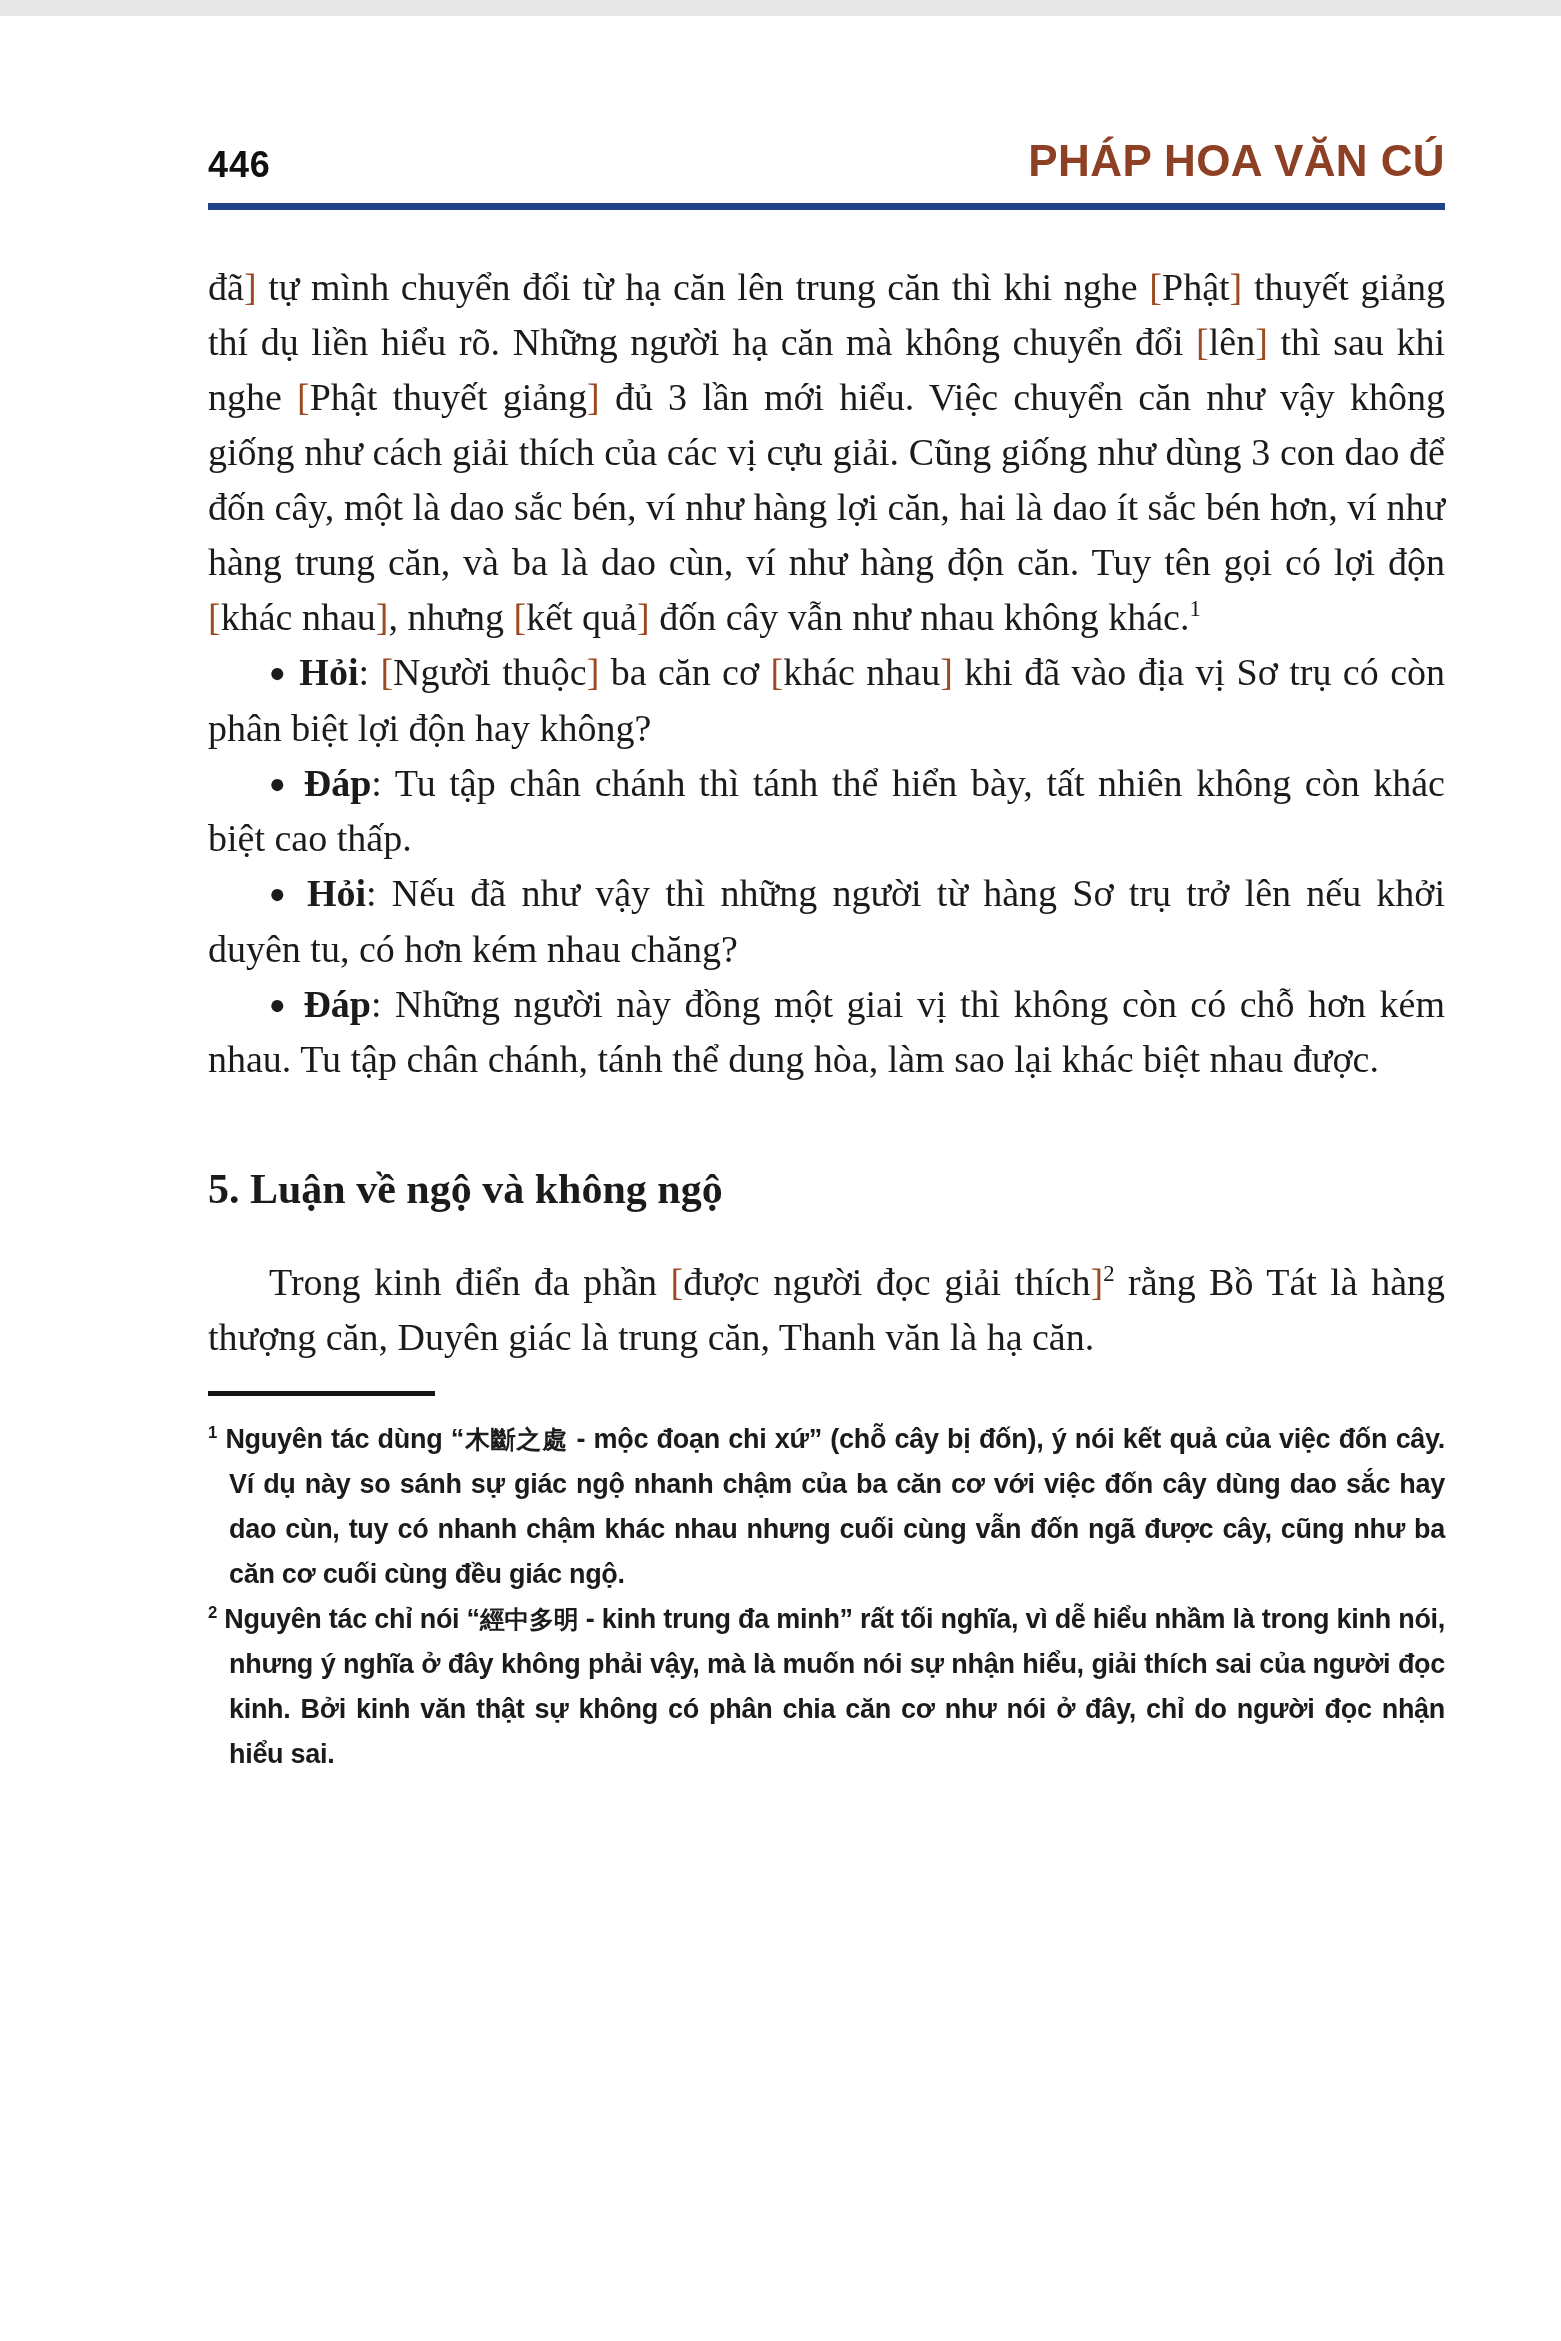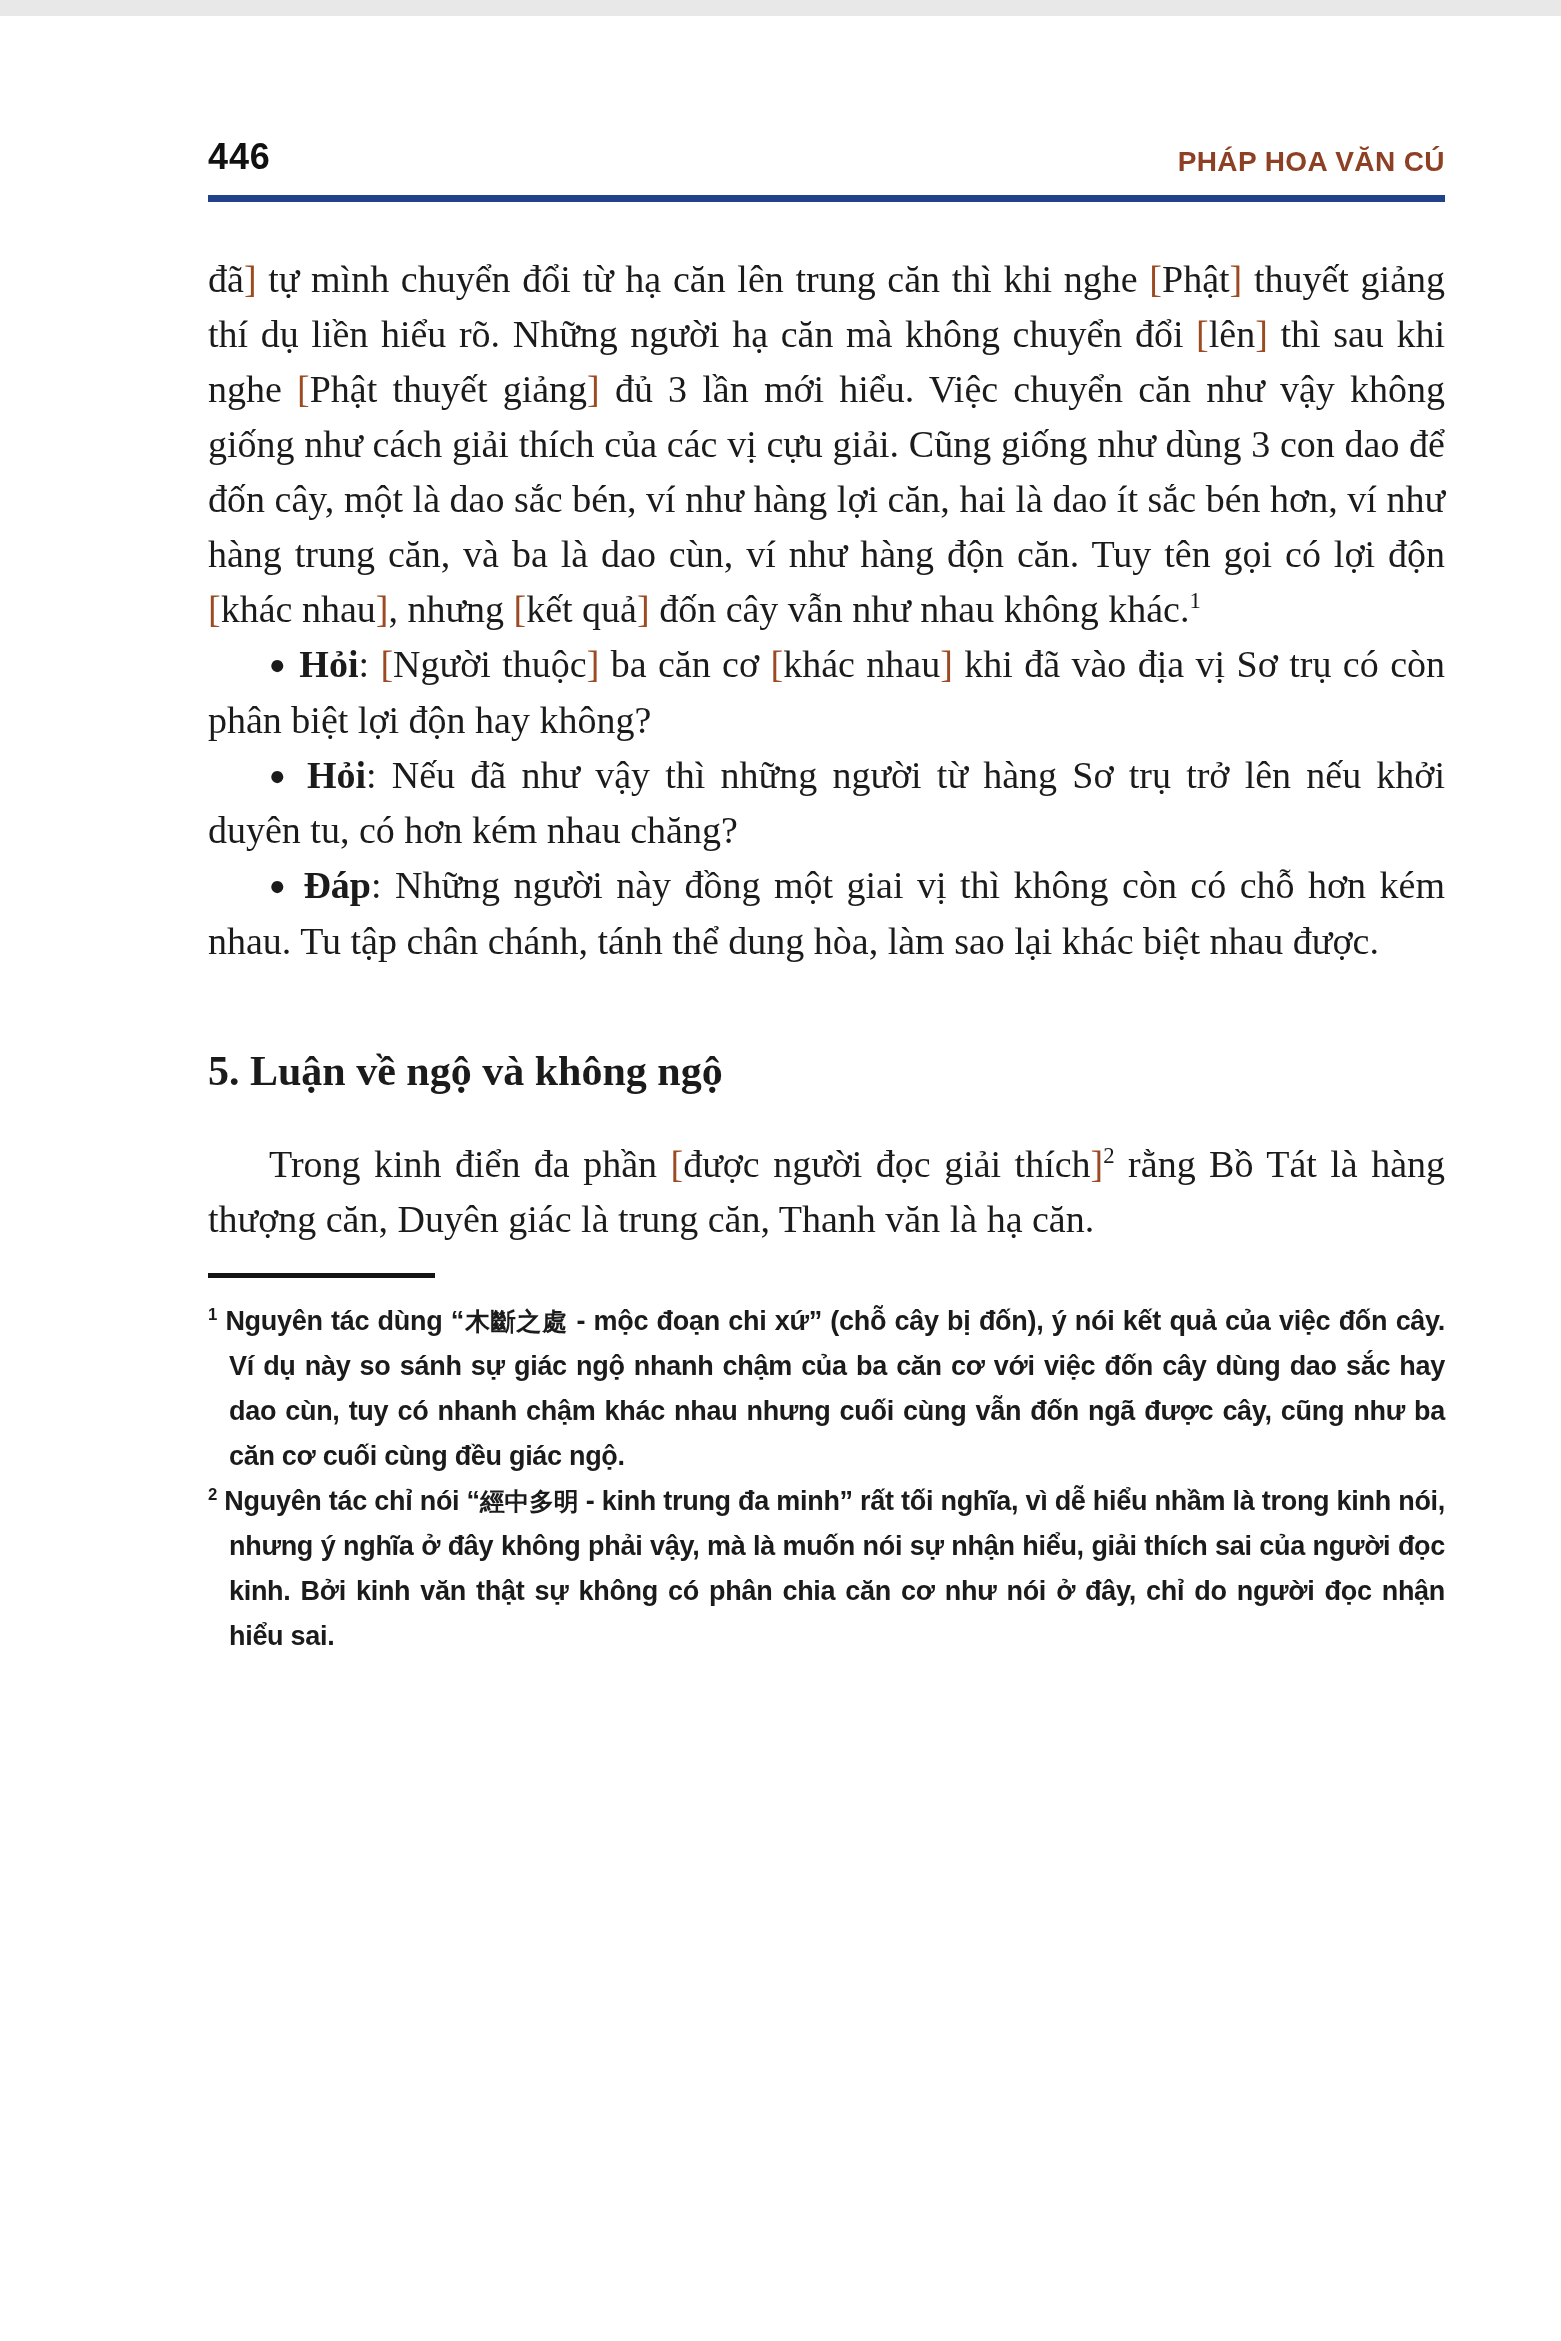--- a/index.html
+++ b/index.html
@@ -14,21 +14,21 @@
     color:var(--text,#1b1b1b);
     overflow:hidden;
   }
   
   .header{
     display:flex;justify-content:space-between;align-items:flex-end;
     font-family:"Liberation Sans", sans-serif;
     font-weight:bold;
   }
   .page-number{font-size:36px;letter-spacing:0.9px;color:#111;}
-  .running-title{font-size:28px;letter-spacing:0.4px;color:var(--title,#8e4024);}
+  .running-title{font-size:44px;letter-spacing:0.4px;color:var(--title,#8e4024);}
   .header-rule{height:7px;background:var(--rule,#1f4288);margin-top:17.3px;}
   
   .body-text{
     margin-top:50px;
     font-size:38px;line-height:55px;
     text-align:justify;
   }
   .body-text p{margin:0;}
   .body-text p.indent{text-indent:61px;}
   .orange{color:var(--accent,#9c4a21);}
@@ -63,20 +63,21 @@
 
   <div class="header">
     <span class="page-number">446</span>
     <span class="running-title">PHÁP HOA VĂN CÚ</span>
   </div>
   <div class="header-rule"></div>
 
   <div class="body-text" id="body-text">
       <p class="noindent"><span>đã</span><span class="orange">]</span><span> tự mình chuyển đổi từ hạ căn lên trung căn thì khi nghe </span><span class="orange">[</span><span>Phật</span><span class="orange">]</span><span> thuyết giảng thí dụ liền hiểu rõ. Những người hạ căn mà không chuyển đổi </span><span class="orange">[</span><span>lên</span><span class="orange">]</span><span> thì sau khi nghe </span><span class="orange">[</span><span>Phật thuyết giảng</span><span class="orange">]</span><span> đủ 3 lần mới hiểu. Việc chuyển căn như vậy không giống như cách giải thích của các vị cựu giải. Cũng giống như dùng 3 con dao để đốn cây, một là dao sắc bén, ví như hàng lợi căn, hai là dao ít sắc bén hơn, ví như hàng trung căn, và ba là dao cùn, ví như hàng độn căn. Tuy tên gọi có lợi độn </span><span class="orange">[</span><span>khác nhau</span><span class="orange">]</span><span>, nhưng </span><span class="orange">[</span><span>kết quả</span><span class="orange">]</span><span> đốn cây vẫn như nhau không khác.</span><sup>1</sup></p>
       <p class="indent"><span class="bullet">●</span><span> </span><span class="b">Hỏi</span><span>: </span><span class="orange">[</span><span>Người thuộc</span><span class="orange">]</span><span> ba căn cơ </span><span class="orange">[</span><span>khác nhau</span><span class="orange">]</span><span> khi đã vào địa vị Sơ trụ có còn phân biệt lợi độn hay không?</span></p>
+      <p class="indent"><span class="bullet">●</span><span> </span><span class="b">Đáp</span><span>: Tu tập chân chánh thì tánh thể hiển bày, tất nhiên không còn khác biệt cao thấp.</span></p>
       <p class="indent"><span class="bullet">●</span><span> </span><span class="b">Hỏi</span><span>: Nếu đã như vậy thì những người từ hàng Sơ trụ trở lên nếu khởi duyên tu, có hơn kém nhau chăng?</span></p>
       <p class="indent"><span class="bullet">●</span><span> </span><span class="b">Đáp</span><span>: Những người này đồng một giai vị thì không còn có chỗ hơn kém nhau. Tu tập chân chánh, tánh thể dung hòa, làm sao lại khác biệt nhau được.</span></p>
       <h2 class="section-heading">5. Luận về ngộ và không ngộ</h2>
       <p class="indent"><span>Trong kinh điển đa phần </span><span class="orange">[</span><span>được người đọc giải thích</span><span class="orange">]</span><sup>2</sup><span> rằng Bồ Tát là hàng thượng căn, Duyên giác là trung căn, Thanh văn là hạ căn.</span></p>
     </div>
 
   <div class="footnote-separator"></div>
   <div class="footnotes" id="footnotes">
       <p class="fn"><sup>1</sup> <span>Nguyên tác dùng “</span><span class="cjk">木斷之處</span><span> - mộc đoạn chi xứ” (chỗ cây bị đốn), ý nói kết quả của việc đốn cây. Ví dụ này so sánh sự giác ngộ nhanh chậm của ba căn cơ với việc đốn cây dùng dao sắc hay dao cùn, tuy có nhanh chậm khác nhau nhưng cuối cùng vẫn đốn ngã được cây, cũng như ba căn cơ cuối cùng đều giác ngộ.</span></p>
       <p class="fn"><sup>2</sup> <span>Nguyên tác chỉ nói “</span><span class="cjk">經中多明</span><span> - kinh trung đa minh” rất tối nghĩa, vì dễ hiểu nhầm là trong kinh nói, nhưng ý nghĩa ở đây không phải vậy, mà là muốn nói sự nhận hiểu, giải thích sai của người đọc kinh. Bởi kinh văn thật sự không có phân chia căn cơ như nói ở đây, chỉ do người đọc nhận hiểu sai.</span></p>

